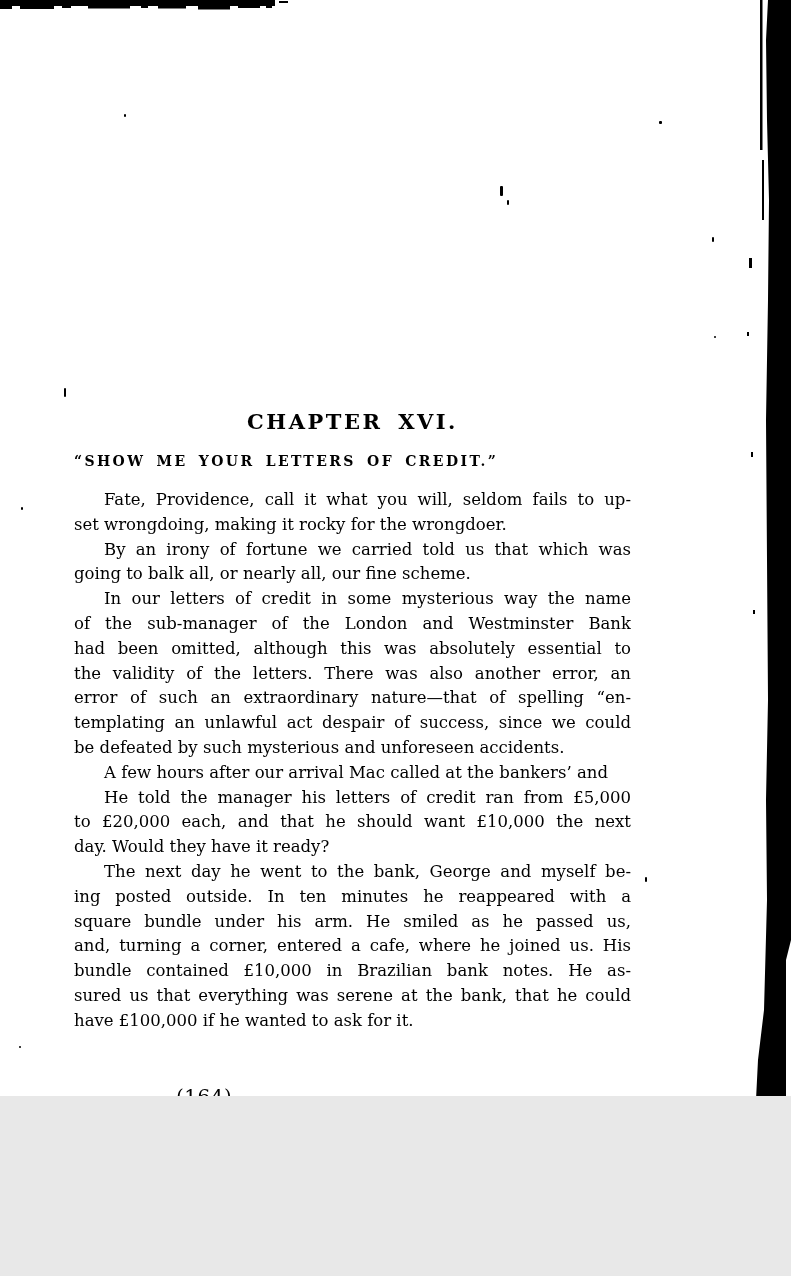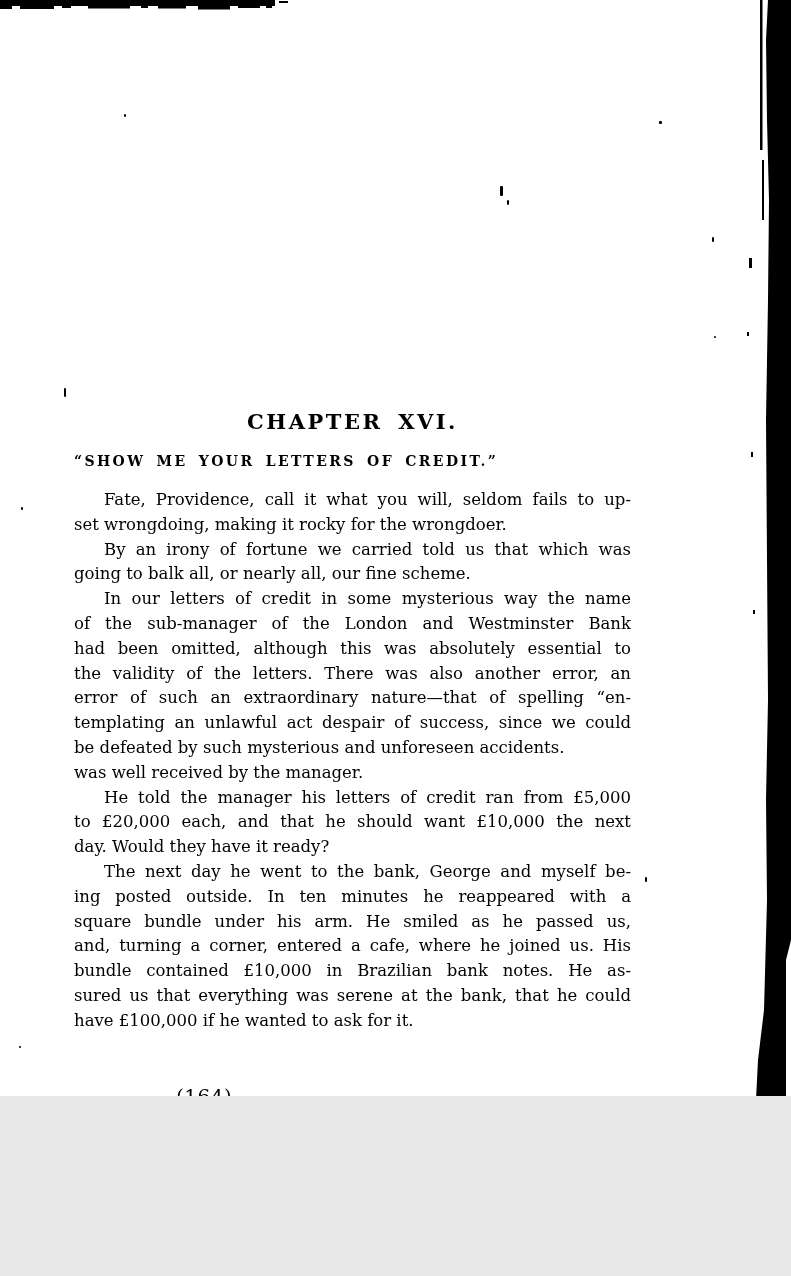--- a/index.html
+++ b/index.html
@@ -110,21 +110,21 @@
     <div class="para">
       <div class="tl indent">In our letters of credit in some mysterious way the name</div>
       <div class="tl">of the sub-manager of the London and Westminster Bank</div>
       <div class="tl">had been omitted, although this was absolutely essential to</div>
       <div class="tl">the validity of the letters.  There was also another error, an</div>
       <div class="tl">error of such an extraordinary nature—that of spelling “en-</div>
       <div class="tl">templating an unlawful act despair of success, since we could</div>
       <div class="tl">be defeated by such mysterious and unforeseen accidents.</div>
     </div>
     <div class="para">
-      <div class="tl">was well received by the manager.</div>
+      <div class="tl indent">A few hours after our arrival Mac called at the bankers’ and</div>
     </div>
     <div class="para">
       <div class="tl indent">He told the manager his letters of credit ran from £5,000</div>
       <div class="tl">to £20,000 each, and that he should want £10,000 the next</div>
       <div class="tl">day.  Would they have it ready?</div>
     </div>
     <div class="para">
       <div class="tl indent">The next day he went to the bank, George and myself be-</div>
       <div class="tl">ing posted outside.  In ten minutes he reappeared with a</div>
       <div class="tl">square bundle under his arm.  He smiled as he passed us,</div>

